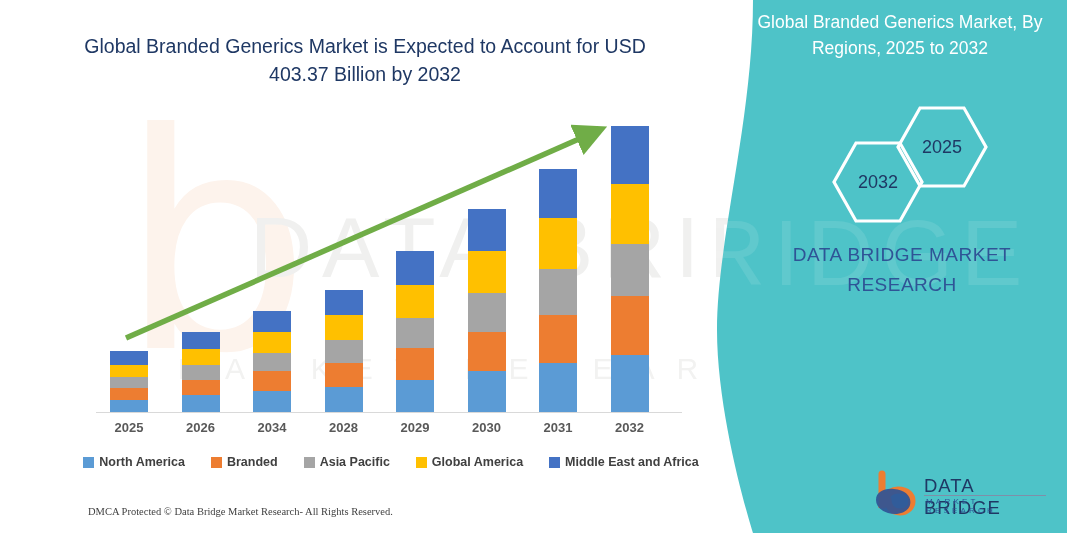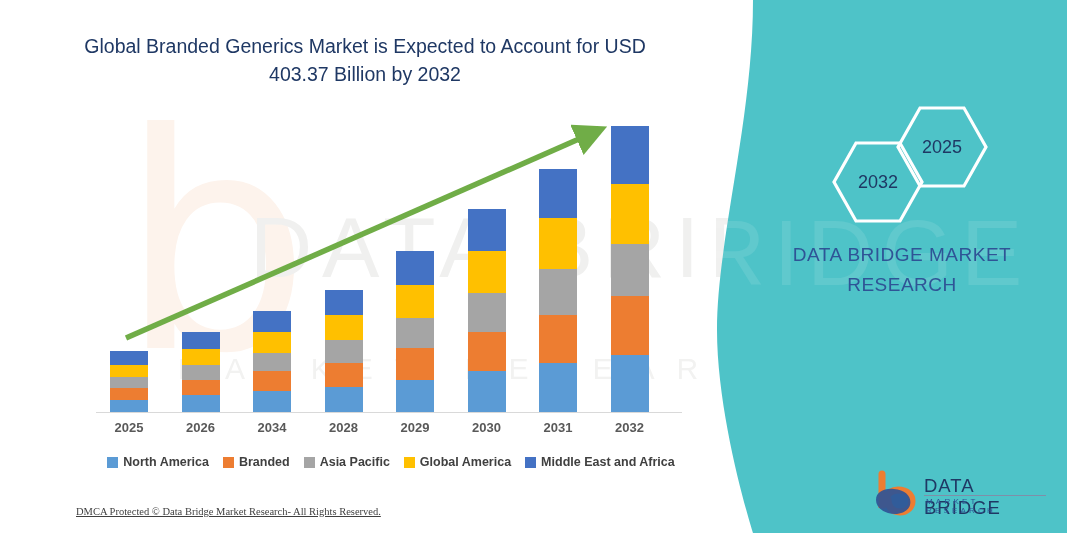--- a/index.html
+++ b/index.html
@@ -129,21 +129,21 @@
 
   
   #legend {
     position: absolute;
     left: 96px;
     top: 455px;
     width: 590px;
     display: flex;
     justify-content: center;
     align-items: center;
-    gap: 14px;
+    gap: 26px;
   }
   .legend-item {
     display: flex;
     align-items: center;
     gap: 5px;
     font-size: 12.5px;
     font-weight: bold;
     color: #404040;
     white-space: nowrap;
   }
@@ -157,21 +157,21 @@
   #footer {
     position: absolute;
     left: 0;
     top: 506px;
     width: 710px;
     height: 24px;
     font-family: "Liberation Serif", serif;
     font-size: 10.5px;
     color: #3f3f3f;
   }
-  #footer-dmca { position: absolute; left: 76px; top: 0; text-decoration: underline; }
+  #footer-dmca { position: absolute; left: 88px; top: 0; }
   #footer-source { position: absolute; left: 400px; top: 0; }
 
   
   #panel {
     position: absolute;
     right: 0;
     top: 0;
     width: 360px;
     height: 533px;
     overflow: hidden;
@@ -378,20 +378,21 @@
     <span id="footer-dmca">DMCA Protected © Data Bridge Market Research-  All Rights Reserved.</span>
   </div>
 
   <div id="panel">
     <svg id="panel-shape" viewBox="0 0 360 533" preserveAspectRatio="none">
       <path id="panel-path" d="M 46 0 L 360 0 L 360 533 L 46 533 C 46 533 10 420 10 330 C 10 240 46 120 46 0 Z" fill="#4EC3C8"></path>
     </svg>
 
     <div id="panel-wm">RIDGE</div>
 
+    <div id="panel-title">Global Branded Generics Market, By Regions, 2025 to 2032</div>
 
     <div class="hexwrap" id="hex-2025">
       <svg width="94" height="84" viewBox="0 0 94 84">
         <polygon points="25,3 69,3 91,42 69,81 25,81 3,42" fill="none" stroke="#ffffff" stroke-width="3.2"></polygon>
       </svg>
       <div class="hexlabel">2025</div>
     </div>
 
     <div class="hexwrap" id="hex-2032">
       <svg width="94" height="84" viewBox="0 0 94 84">

